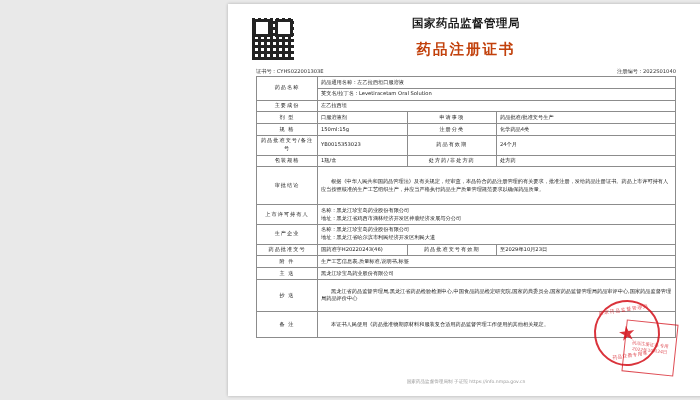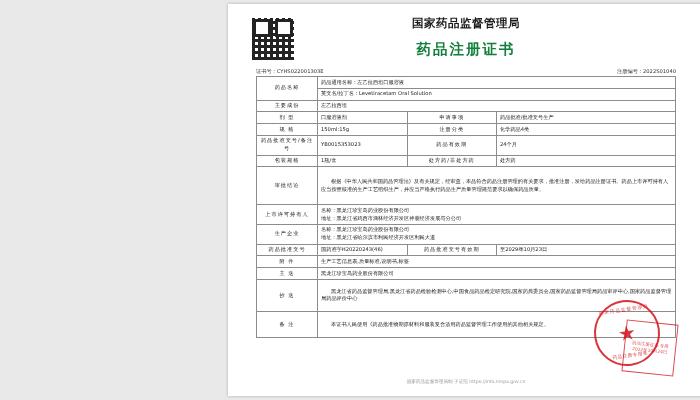--- a/index.html
+++ b/index.html
@@ -31,21 +31,21 @@
   }
   .qr::before{left:1px;top:1px;}
   .qr::after{right:1px;top:1px;}
   .hdr{
     position:absolute;left:0;top:4px;width:456px;text-align:center;
   }
   .hdr .org{
     font-size:11.5px;font-weight:bold;color:#1a1a1a;letter-spacing:.5px;
   }
   .hdr .title{
-    margin-top:9px;font-size:14.5px;font-weight:bold;color:#15803d;letter-spacing:2px;
+    margin-top:9px;font-size:14.5px;font-weight:bold;color:#c2410c;letter-spacing:2px;
   }
   .idrow{
     position:absolute;left:18px;top:56px;width:420px;
     display:flex;justify-content:space-between;
     font-size:5.2px;color:#333;
   }
   
   table.cert{
     position:absolute;left:18px;top:64px;width:420px;
     border-collapse:collapse;

